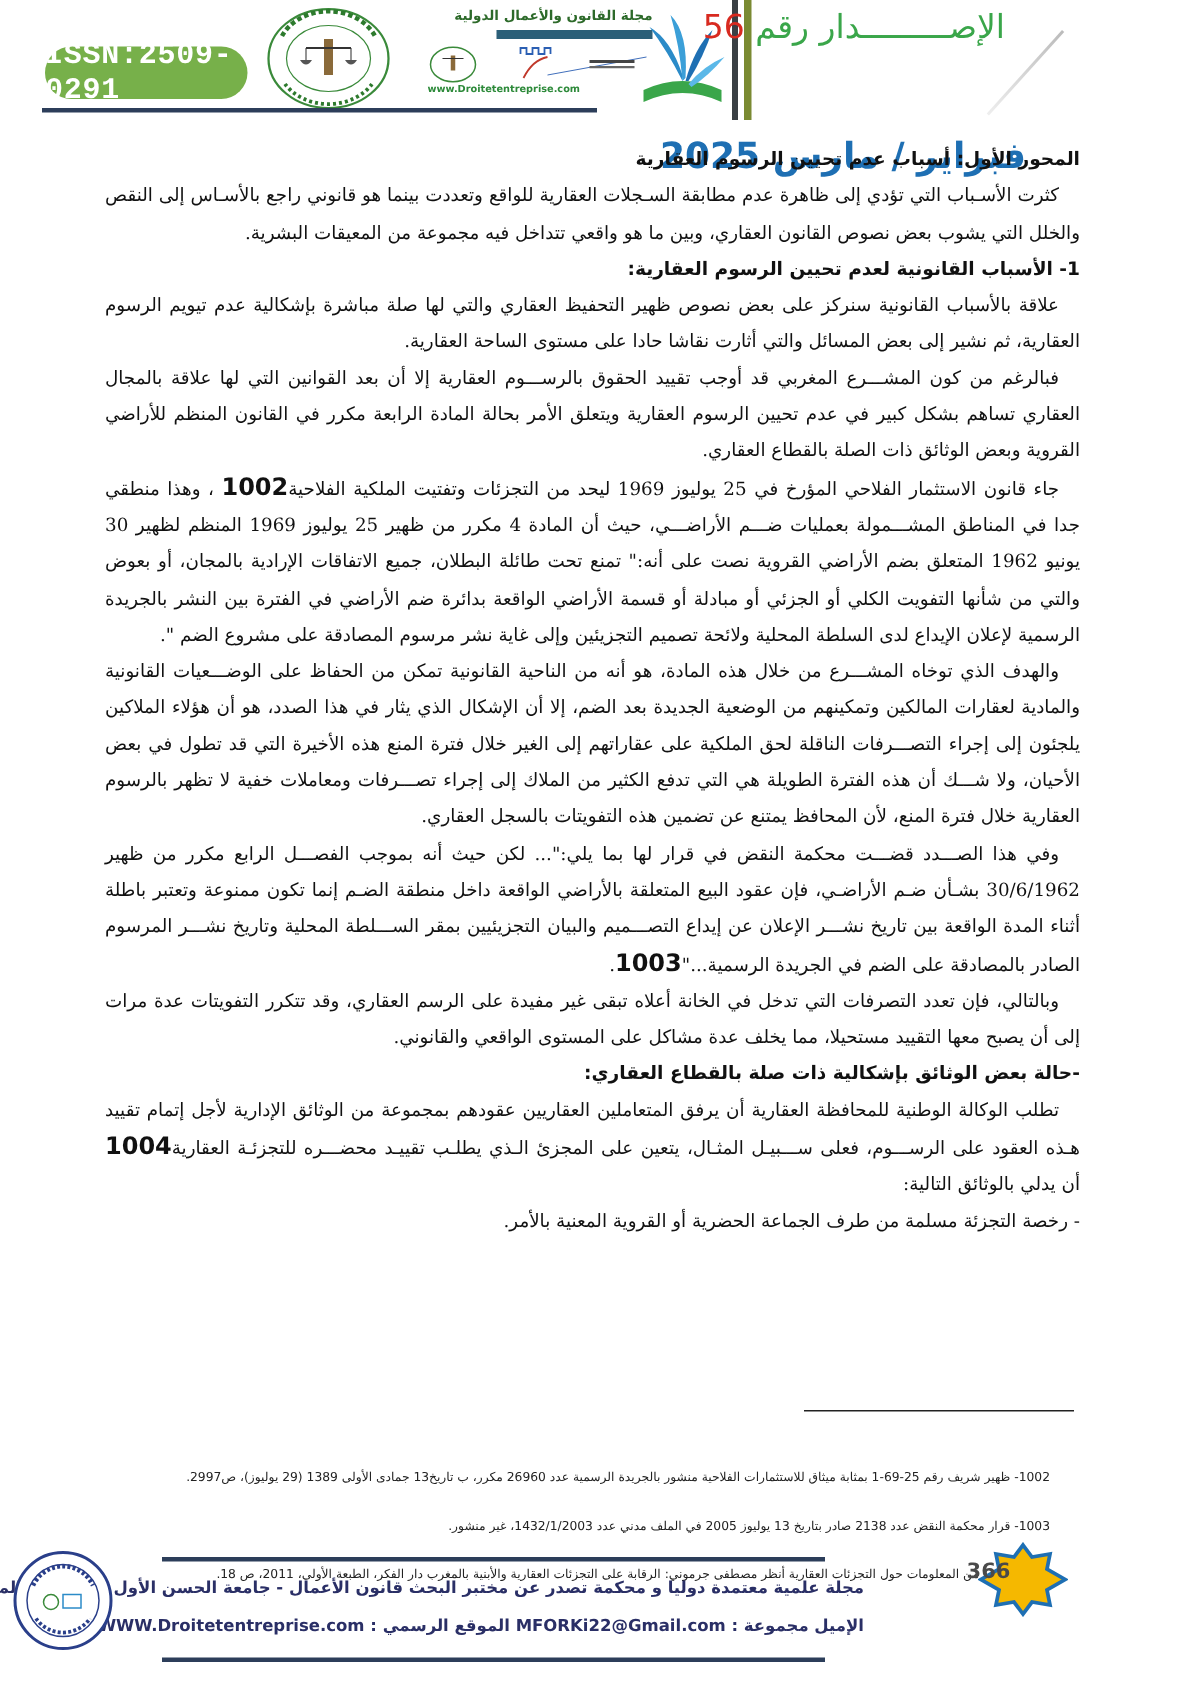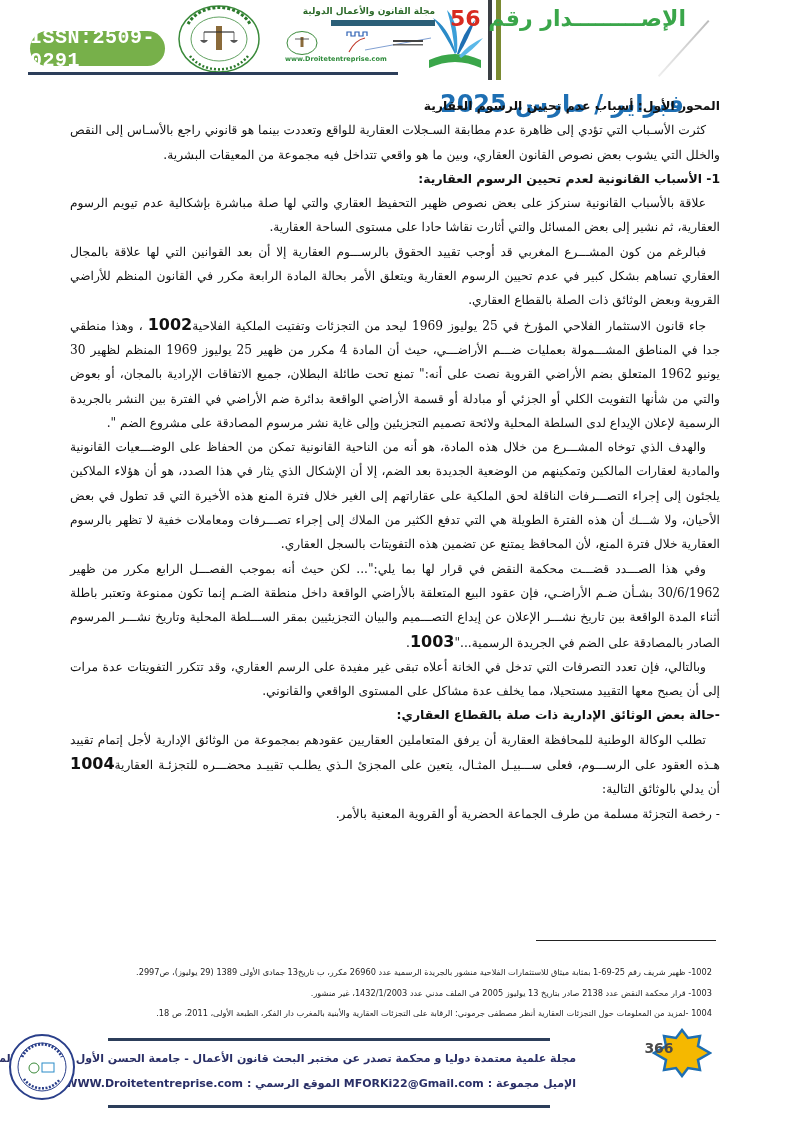--- a/index.html
+++ b/index.html
@@ -13,36 +13,36 @@
   .journal-block { position: absolute; left: 283px; top: 6px; width: 180px; height: 62px; }
   .journal-title { position: absolute; right: 28px; top: 0; font-size: 9px; font-weight: bold; color: #2d6a2a; white-space: nowrap; direction: rtl; margin-left: 16px; }
   .journal-sub { position: absolute; right: 28px; top: 14px; width: 104px; height: 6px; background: #2b5f78; }
   .journal-url { position: absolute; left: 2px; top: 49px; font-size: 6.5px; font-weight: bold; color: #2d8a3a; }
   .mini-seal { position: absolute; left: 2px; top: 24px; width: 34px; height: 26px; }
   .uni-mark { position: absolute; left: 60px; top: 24px; width: 90px; height: 24px; }
   .book-logo { position: absolute; left: 425px; top: 4px; width: 60px; height: 70px; }
   .header-rule { position: absolute; left: 28px; top: 72px; width: 370px; height: 3px; background: #2c3e5a; }
   .vbar-dark { position: absolute; left: 488px; top: 0; width: 4px; height: 80px; background: #3a3f44; }
   .vbar-green { position: absolute; left: 496px; top: 0; width: 5px; height: 80px; background: #7a8a32; }
-  .issue-line { position: absolute; right: 108px; top: 6px; font-size: 22px; font-weight: bold; color: #3aa64a; direction: rtl; white-space: nowrap; }
+  .issue-line { position: absolute; right: 124px; top: 6px; font-size: 22px; font-weight: normal; color: #3aa64a; direction: rtl; white-space: nowrap; }
   .issue-line .num { color: #d82a20; }
   .date-line { position: absolute; right: 110px; top: 50px; font-size: 24px; font-weight: bold; color: #1e6fb3; direction: rtl; white-space: nowrap; margin-top: 40px; }
   .diag-line { position: absolute; left: 708px; top: 20px; width: 2px; height: 75px; background: linear-gradient(#bbb, #eee); transform: rotate(42deg); transform-origin: top left; }
 
   
   .content { position: absolute; left: 70px; top: 94px; width: 650px; direction: rtl; text-align: justify; font-family: "DejaVu Serif", serif; font-size: 12.2px; line-height: 24.3px; }
   .content p { margin: 0; }
   .content .h { font-family: "DejaVu Sans", sans-serif; font-weight: bold; font-size: 12.4px; }
   .content .ind { text-indent: 14px; }
   .content .num { font-family: "DejaVu Sans", sans-serif; font-weight: bold; font-size: 16px; }
 
   
   .fn-rule { position: absolute; left: 536px; top: 940px; width: 180px; height: 1px; background: #222; }
   .footnotes { position: absolute; left: 60px; top: 960px; width: 656px; direction: rtl; font-family: "DejaVu Sans", sans-serif; font-size: 8.2px; line-height: 16.5px; color: #222; }
-  .footnotes p { margin: 4px; }
+  .footnotes p { margin: 16px; }
 
   
   .footer-rule { position: absolute; left: 108px; width: 442px; height: 3px; background: #2c3e5a; }
   .footer-rule.top { top: 1038px; }
   .footer-rule.bottom { top: 1105px; }
   .footer-desc { position: absolute; right: 218px; top: 1052px; direction: rtl; font-size: 11px; font-weight: bold; color: #2a2f66; white-space: nowrap; }
   .footer-contact { position: absolute; right: 218px; top: 1077px; direction: rtl; font-size: 11px; font-weight: bold; color: #2a2f66; white-space: nowrap; }
   .page-badge { position: absolute; left: 652px; top: 1028px; width: 60px; height: 50px; }
   .page-num { position: absolute; left: 629px; top: 1040px; width: 60px; text-align: center; font-size: 14px; font-weight: bold; color: #4a4a4a; font-family: "DejaVu Sans", sans-serif; }
   .stamp { position: absolute; left: 8px; top: 1033px; width: 68px; height: 68px; }
@@ -108,21 +108,21 @@
 <div class="content">
   <p class="h">المحور الأول: أسباب عدم تحيين الرسوم العقارية</p>
   <p class="ind">كثرت الأسـباب التي تؤدي إلى ظاهرة عدم مطابقة السـجلات العقارية للواقع وتعددت بينما هو قانوني راجع بالأسـاس إلى النقص والخلل التي يشوب بعض نصوص القانون العقاري، وبين ما هو واقعي تتداخل فيه مجموعة من المعيقات البشرية.</p>
   <p class="h">1- الأسباب القانونية لعدم تحيين الرسوم العقارية:</p>
   <p class="ind">علاقة بالأسباب القانونية سنركز على بعض نصوص ظهير التحفيظ العقاري والتي لها صلة مباشرة بإشكالية عدم تيويم الرسوم العقارية، ثم نشير إلى بعض المسائل والتي أثارت نقاشا حادا على مستوى الساحة العقارية.</p>
   <p class="ind">فبالرغم من كون المشـــرع المغربي قد أوجب تقييد الحقوق بالرســـوم العقارية إلا أن بعد القوانين التي لها علاقة بالمجال العقاري تساهم بشكل كبير في عدم تحيين الرسوم العقارية ويتعلق الأمر بحالة المادة الرابعة مكرر في القانون المنظم للأراضي القروية وبعض الوثائق ذات الصلة بالقطاع العقاري.</p>
   <p class="ind"><span>جاء قانون الاستثمار الفلاحي المؤرخ في 25 يوليوز 1969 ليحد من التجزئات وتفتيت الملكية الفلاحية</span><span class="num">1002</span><span> ، وهذا منطقي جدا في المناطق المشـــمولة بعمليات ضـــم الأراضـــي، حيث أن المادة 4 مكرر من ظهير 25 يوليوز 1969 المنظم لظهير 30 يونيو 1962 المتعلق بضم الأراضي القروية نصت على أنه:" تمنع تحت طائلة البطلان، جميع الاتفاقات الإرادية بالمجان، أو بعوض والتي من شأنها التفويت الكلي أو الجزئي أو مبادلة أو قسمة الأراضي الواقعة بدائرة ضم الأراضي في الفترة بين النشر بالجريدة الرسمية لإعلان الإيداع لدى السلطة المحلية ولائحة تصميم التجزيئين وإلى غاية نشر مرسوم المصادقة على مشروع الضم ".</span></p>
   <p class="ind">والهدف الذي توخاه المشـــرع من خلال هذه المادة، هو أنه من الناحية القانونية تمكن من الحفاظ على الوضـــعيات القانونية والمادية لعقارات المالكين وتمكينهم من الوضعية الجديدة بعد الضم، إلا أن الإشكال الذي يثار في هذا الصدد، هو أن هؤلاء الملاكين يلجئون إلى إجراء التصـــرفات الناقلة لحق الملكية على عقاراتهم إلى الغير خلال فترة المنع هذه  الأخيرة التي قد تطول في بعض الأحيان، ولا شـــك أن هذه الفترة الطويلة هي التي تدفع الكثير من الملاك إلى إجراء تصـــرفات ومعاملات خفية لا تظهر بالرسوم العقارية خلال فترة المنع، لأن المحافظ يمتنع عن تضمين هذه التفويتات بالسجل العقاري.</p>
   <p class="ind"><span>وفي هذا الصـــدد قضـــت محكمة النقض في قرار لها بما يلي:"... لكن حيث أنه بموجب الفصـــل الرابع مكرر من ظهير 30/6/1962 بشـأن ضـم الأراضـي، فإن عقود البيع المتعلقة بالأراضي الواقعة داخل منطقة الضـم إنما تكون ممنوعة وتعتبر باطلة أثناء المدة الواقعة بين تاريخ نشـــر الإعلان عن إيداع التصـــميم والبيان التجزيئيين بمقر الســـلطة المحلية وتاريخ نشـــر المرسوم الصادر بالمصادقة على الضم في الجريدة الرسمية..."</span><span class="num">1003</span><span>.</span></p>
   <p class="ind">وبالتالي، فإن تعدد التصرفات التي تدخل في الخانة أعلاه تبقى غير مفيدة على الرسم العقاري، وقد تتكرر التفويتات عدة مرات إلى أن يصبح معها التقييد مستحيلا، مما يخلف عدة مشاكل على المستوى الواقعي والقانوني.</p>
-  <p class="h">-حالة بعض الوثائق الإدارية ذات صلة بالقطاع العقاري:</p>
+  <p class="h">-حالة بعض الوثائق بإشكالية ذات صلة بالقطاع العقاري:</p>
   <p class="ind"><span>تطلب الوكالة الوطنية للمحافظة العقارية أن يرفق المتعاملين العقاريين عقودهم بمجموعة من الوثائق الإدارية لأجل إتمام تقييد هـذه العقود على الرســـوم، فعلى ســـبيـل المثـال، يتعين على المجزئ الـذي يطلـب تقييـد محضـــره للتجزئـة العقارية</span><span class="num">1004</span><span> أن يدلي بالوثائق التالية:</span></p>
   <p>- رخصة التجزئة مسلمة من طرف الجماعة الحضرية أو القروية المعنية بالأمر.</p>
 </div>
 
 <div class="fn-rule"></div>
 <div class="footnotes">
   <p>1002- ظهير شريف رقم 25-69-1 بمثابة ميثاق للاستثمارات الفلاحية منشور بالجريدة الرسمية عدد 26960 مكرر، ب تاريخ13 جمادى الأولى 1389 (29 يوليوز)، ص2997.</p>
   <p>1003- قرار محكمة النقض عدد 2138 صادر بتاريخ 13 يوليوز 2005 في الملف مدني عدد 1432/1/2003، غير منشور.</p>
   <p>1004 -لمزيد من المعلومات حول التجزئات العقارية أنظر مصطفى جرموني: الرقابة على التجزئات العقارية والأبنية بالمغرب دار الفكر، الطبعة الأولى، 2011، ص 18.</p>
 </div>

